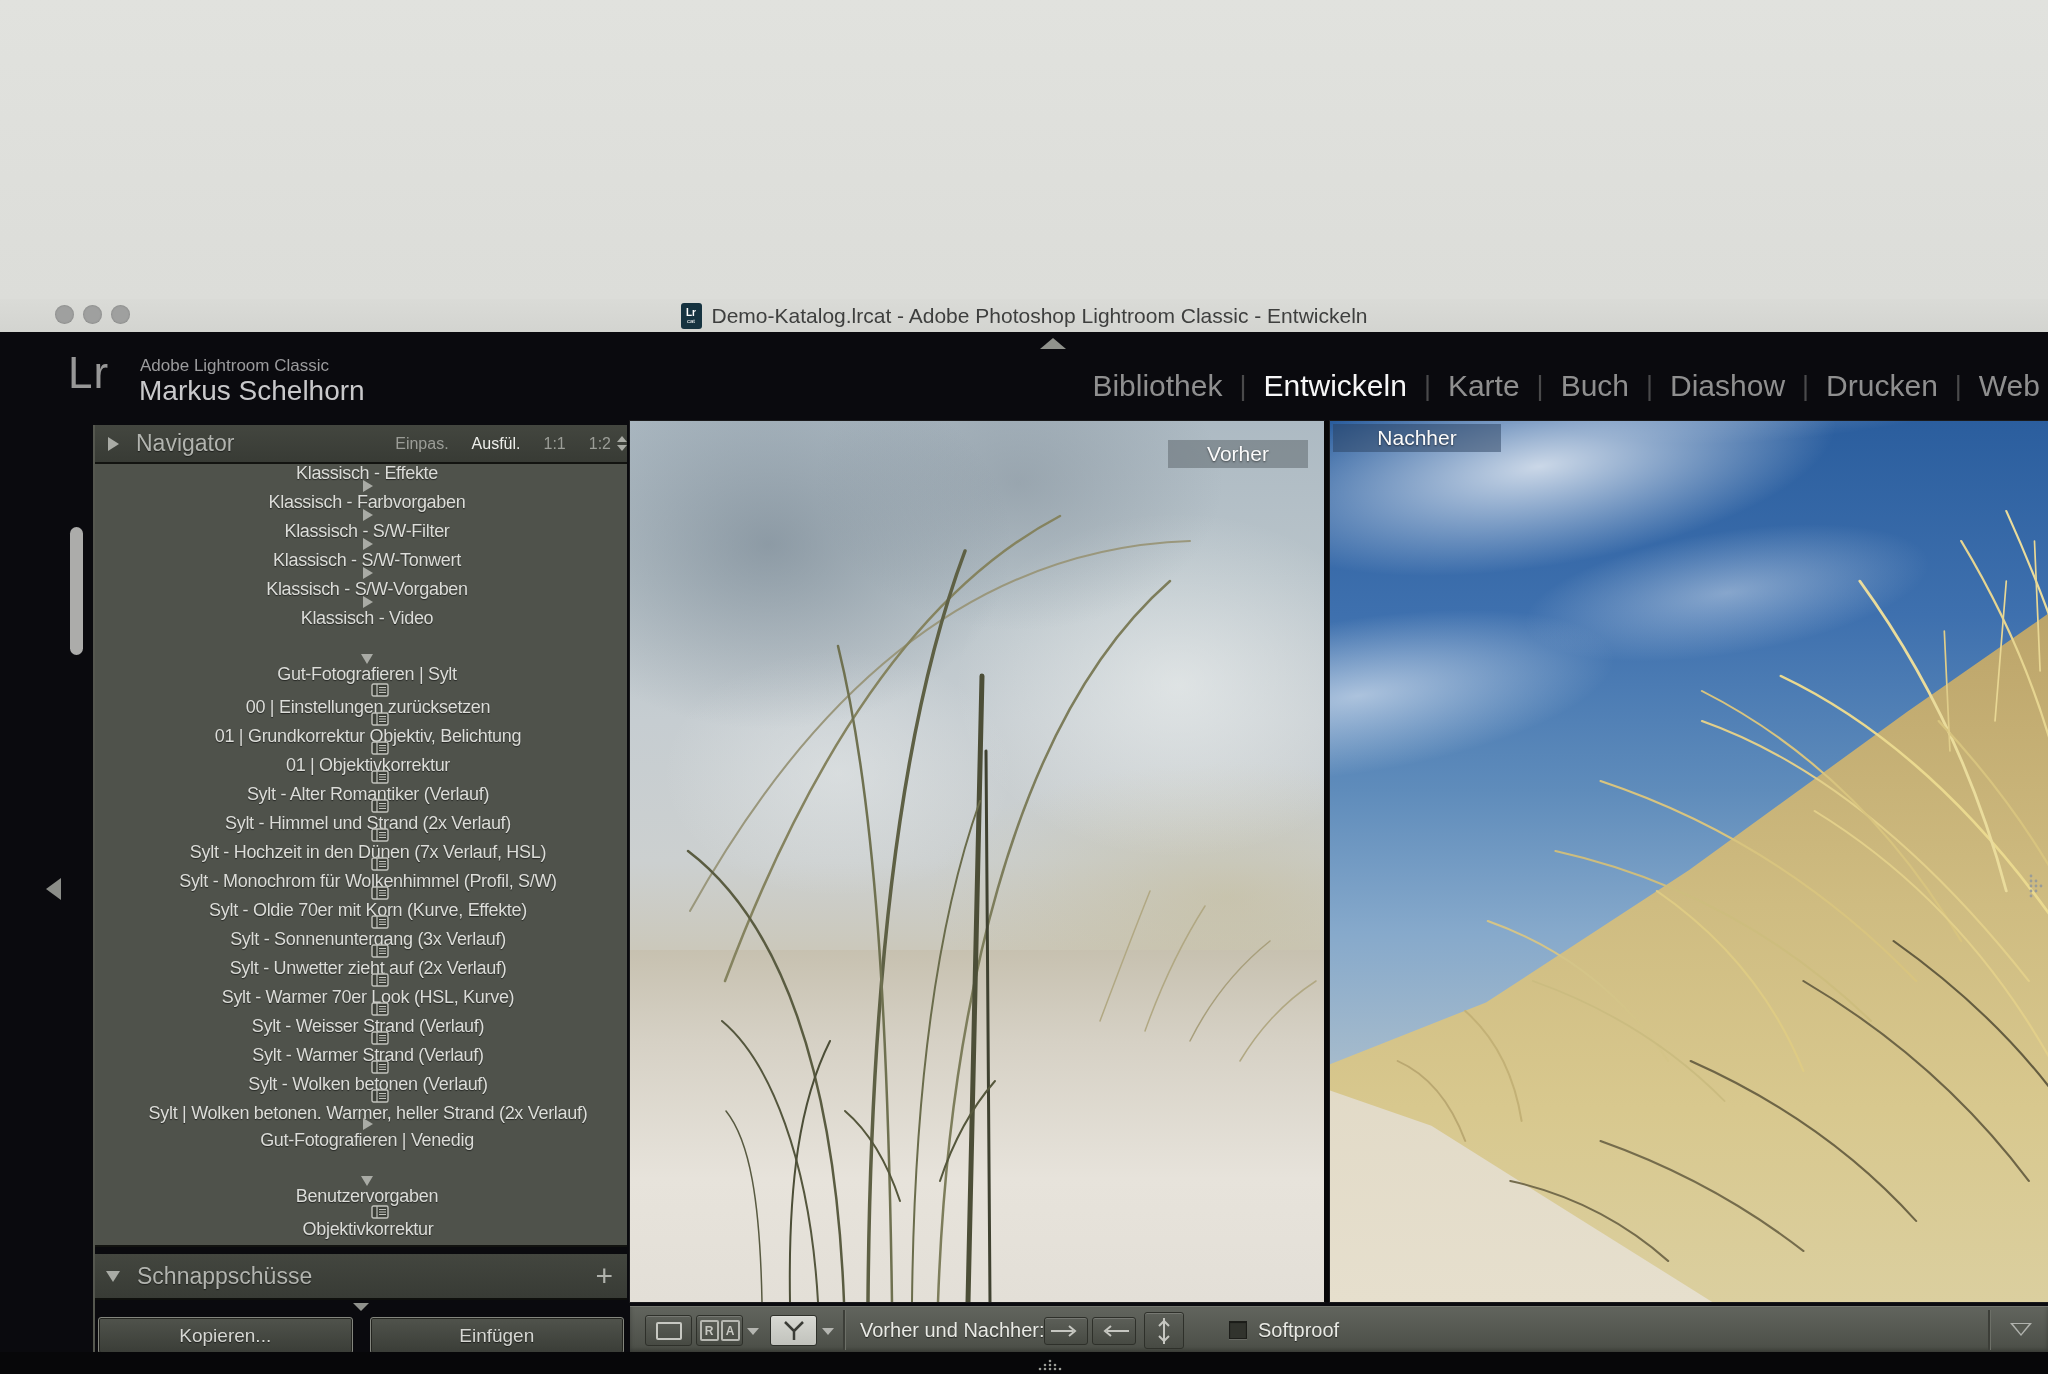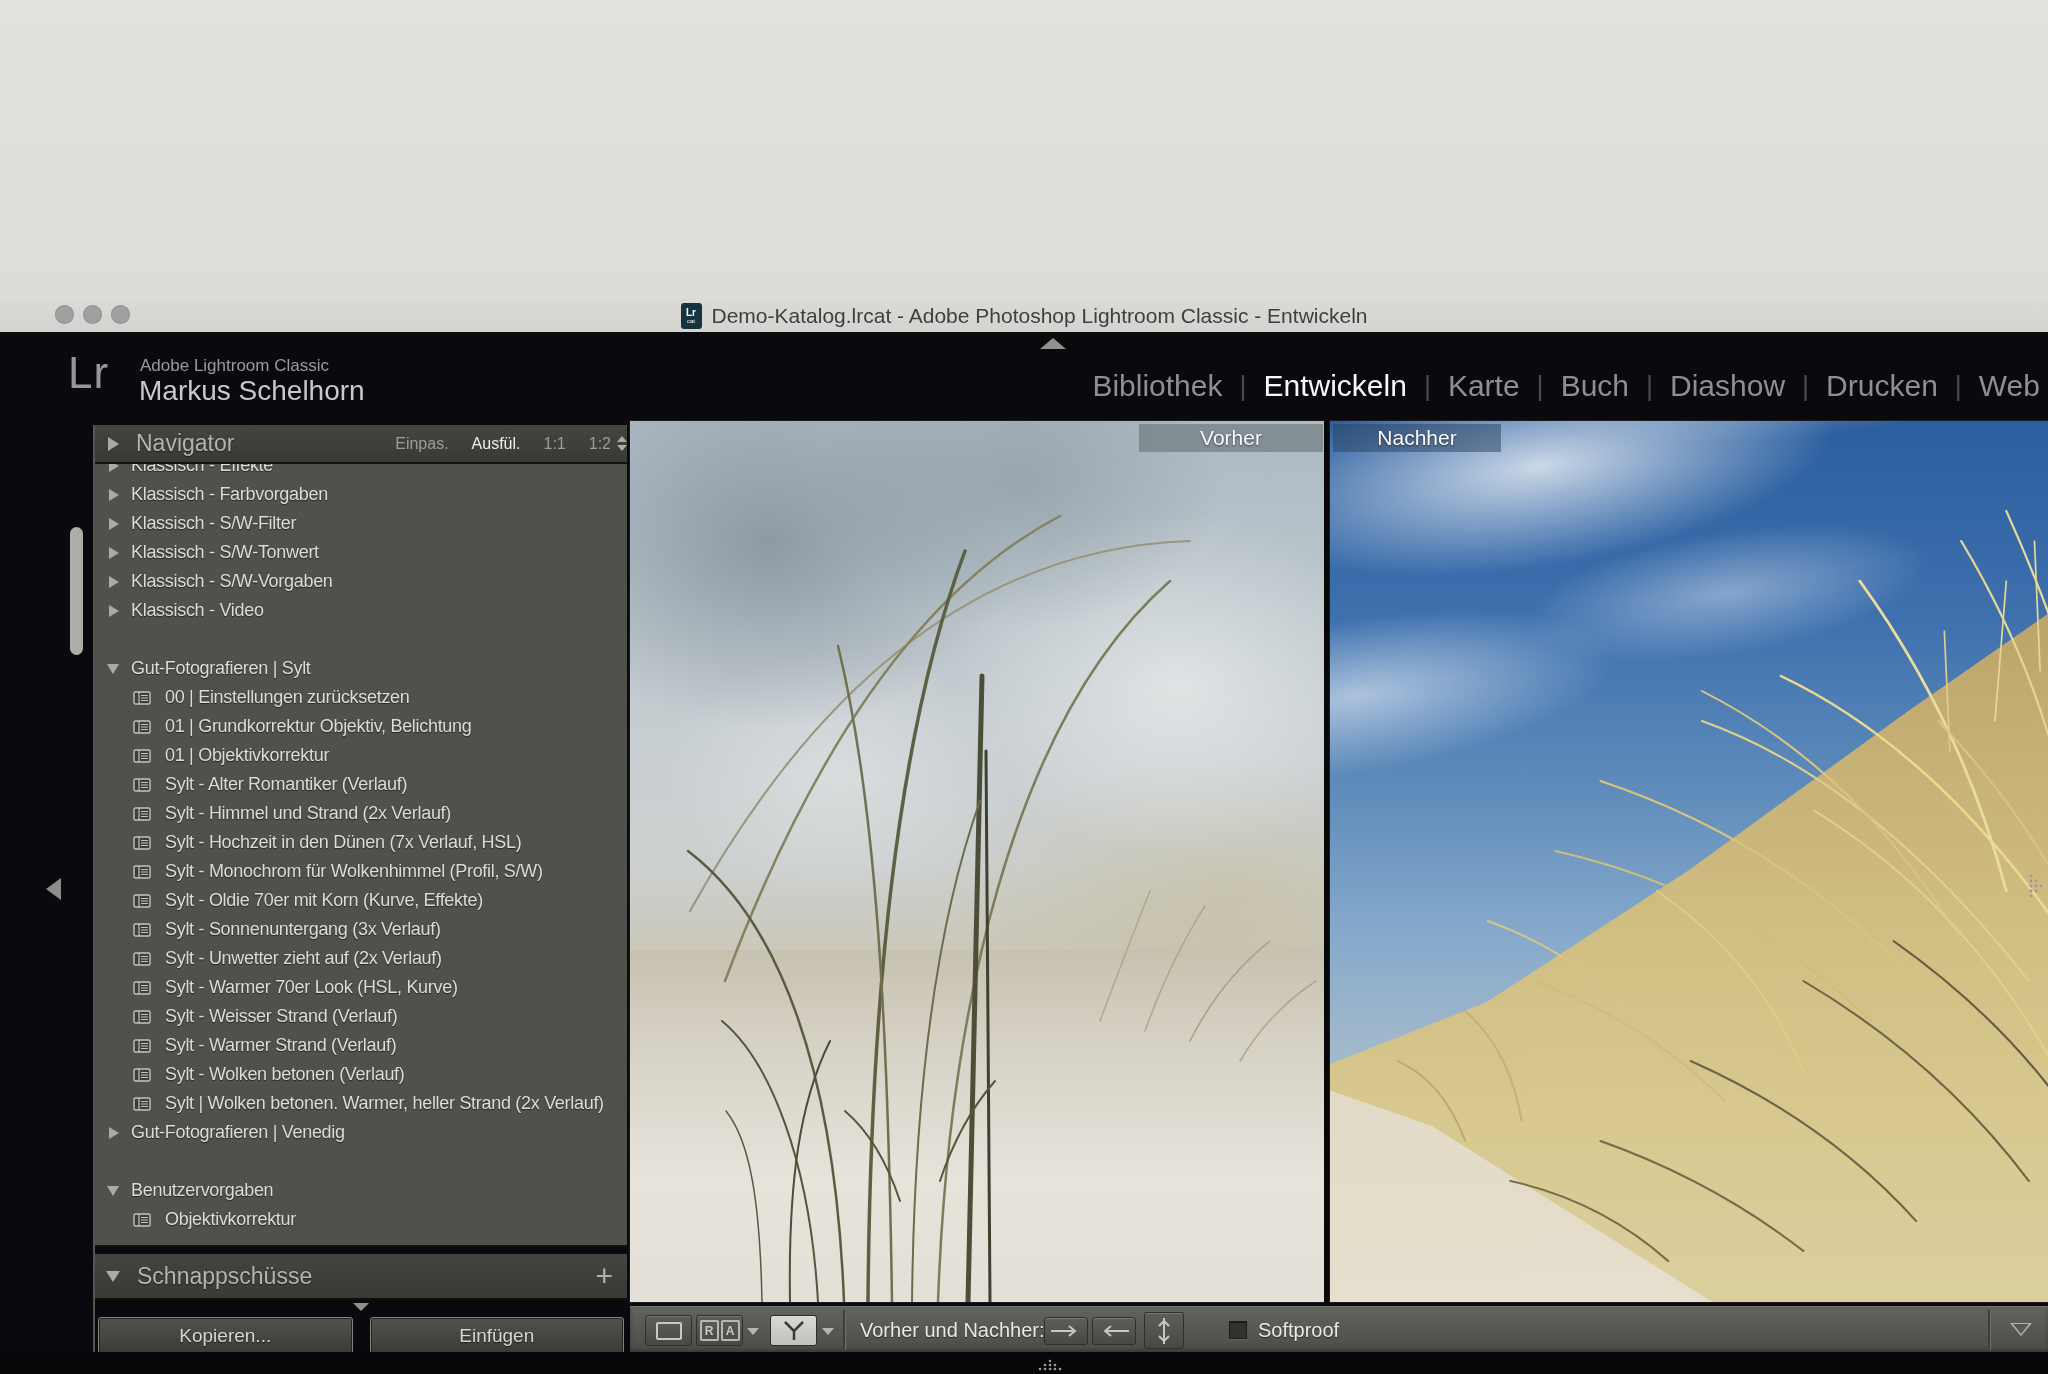--- a/index.html
+++ b/index.html
@@ -57,21 +57,21 @@
   .nav-opt{cursor:default;}
   .nav-opt.selected{color:#edeeea;}
   .stepper{display:flex;flex-direction:column;gap:3px;margin-left:-6px;}
   .stepper i{display:block;width:0;height:0;border-left:5px solid transparent;border-right:5px solid transparent;}
   .stepper .up{border-bottom:6px solid #a9aba5;}
   .stepper .dn{border-top:6px solid #a9aba5;}
 
   .preset-list{position:relative;height:781px;background:#4f524b;overflow:hidden;border-bottom:2px solid #121310;}
   .rows{position:absolute;left:0;top:-13px;right:0;}
   .row{height:29px;display:flex;align-items:center;color:#dcddd9;font-size:18px;letter-spacing:-.3px;
-       text-shadow:0 1px 1px rgba(0,0,0,.55);white-space:nowrap;}
+       text-shadow:0 1px 1px rgba(0,0,0,.55);white-space:nowrap;flex-direction:column;}
   .row .tri-right{margin-left:14px;border-top-width:6px;border-bottom-width:6px;border-left-width:10px;}
   .row .tri-down{margin-left:12px;border-left-width:6px;border-right-width:6px;border-top-width:10px;}
   .row .rlabel{margin-left:12px;}
   .row.preset .picon{margin-left:38px;display:flex;}
   .row.preset .rlabel{margin-left:14px;}
 
   .snap-hdr{margin-top:7px;height:44px;background:linear-gradient(180deg,#43463f,#383b35);
             display:flex;align-items:center;border-bottom:2px solid #0e0f0c;}
   .snap-hdr .add{margin-left:auto;padding-right:14px;font-size:30px;color:#b0b2ac;line-height:1;}
   .scroll-ind{width:0;height:0;border-left:8px solid transparent;border-right:8px solid transparent;
@@ -111,21 +111,21 @@
      transform:rotate(-9deg) scale(1.25);}
   .after-grass{position:absolute;left:0;top:0;right:0;bottom:0;
      clip-path:polygon(100% 17%,100% 100%,0 100%,0 73%,20% 66%,46% 51%,74% 33%);
      background:linear-gradient(180deg,#ab935c 0%,#c0a96e 28%,#cfbc81 55%,#d8c88e 78%,#dbcf9f 100%);}
   .after-sand{position:absolute;left:0;top:0;right:0;bottom:0;
      clip-path:polygon(0 100%,0 76%,13% 80%,31% 90%,49% 100%);
      background:linear-gradient(180deg,#d5ccb6,#e6dfcd);}
 
   .compare-label{position:absolute;top:3px;height:28px;display:flex;align-items:center;justify-content:center;
                  font-size:21px;color:#fbfbfb;text-shadow:0 1px 2px rgba(0,0,0,.55);}
-  .compare-label.before-l{right:1px;width:184px;background:rgba(96,106,112,.55);}
+  .compare-label.before-l{right:16px;width:140px;background:rgba(96,106,112,.55);margin-top:16px;}
   .compare-label.after-l{left:3px;width:168px;background:rgba(42,64,94,.50);}
 
   
   .toolbar{position:absolute;left:630px;top:974px;width:1418px;height:46px;
            background:linear-gradient(180deg,#61645d,#4a4d46);
            border-top:1px solid #74776f;box-shadow:inset 0 -3px 4px rgba(0,0,0,.28);}
   .tb-btn{position:absolute;top:8px;height:29px;border-radius:3px;border:1px solid #2e302a;
           background:linear-gradient(180deg,#5c5f58,#474a43);
           box-shadow:inset 0 1px 0 rgba(255,255,255,.16);display:flex;align-items:center;justify-content:center;}
   .tb-btn.lit{background:linear-gradient(180deg,#d8d9d3,#c1c2bc);}

